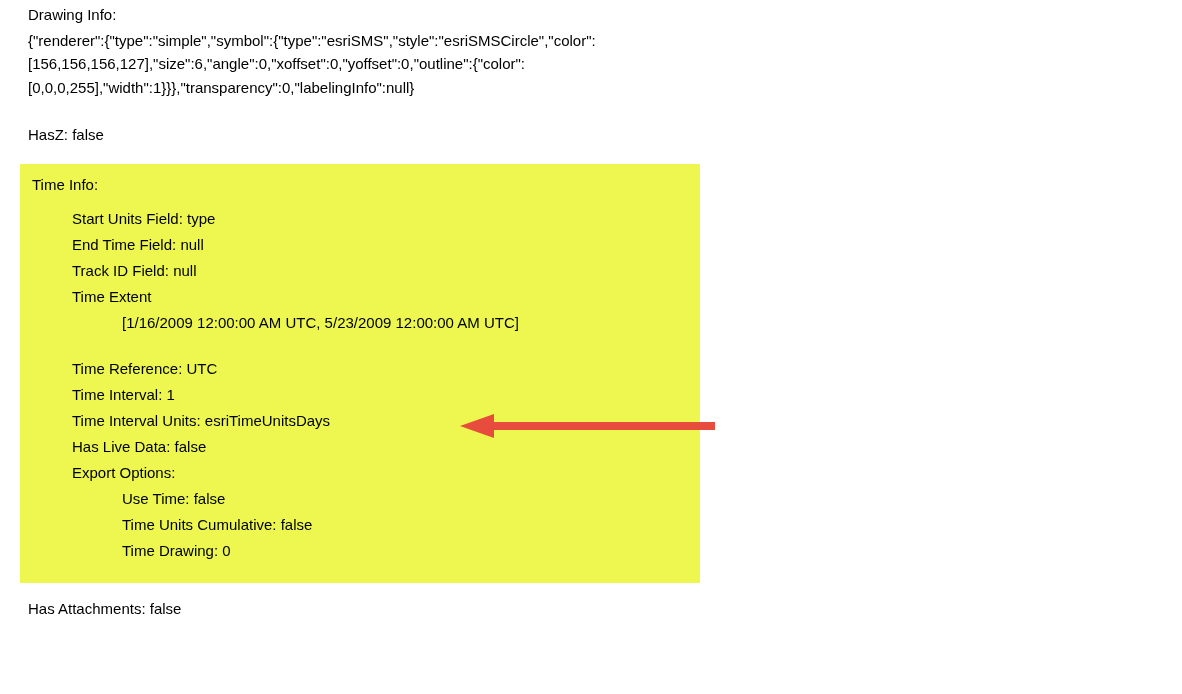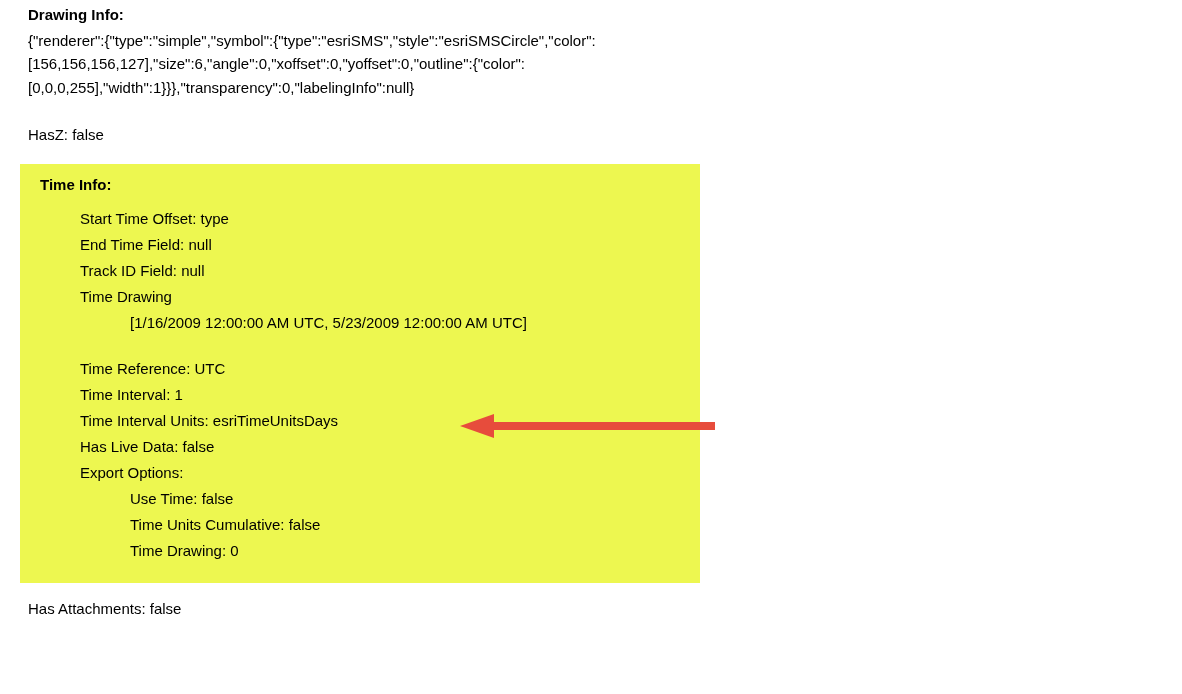--- a/index.html
+++ b/index.html
@@ -22,41 +22,41 @@
     width: 100%;
     height: 100%;
     overflow-y: scroll;
     box-sizing: border-box;
   }
   .content {
     padding: 0 20px 20px 28px;
     box-sizing: border-box;
   }
   .section-head {
-    font-weight: bold;
+    font-weight: normal;
     margin-top: 6px;
     margin-bottom: 6px;
   }
   .indent1 {
     margin-left: 40px;
   }
   .para {
     line-height: 1.55;
     margin: 4px 0;
   }
   .kv {
     margin: 4px 0;
     line-height: 1.55;
   }
   .kv .k {
     font-weight: normal;
   }
   .hlbox {
     background: #edf750;
-    padding: 12px 12px 18px 20px;
+    padding: 12px 12px 18px 12px;
     margin-left: -8px;
     margin-top: 18px;
     margin-bottom: 14px;
     width: 680px;
     box-sizing: border-box;
     position: relative;
   }
   .hlbox .section-head {
     margin-top: 0;
   }
@@ -102,32 +102,32 @@
         <span class="k">HasZ:</span>
         <span>false</span>
       </div>
 
 
       <div class="hlbox">
         <div class="section-head">Time Info:</div>
 
         <div class="indent1" style="margin-top:14px;">
           <div class="line">
-            <span>Start Time Offset:</span>
+            <span>Start Units Field:</span>
             <span>type</span>
           </div>
           <div class="line">
             <span>End Time Field:</span>
             <span>null</span>
           </div>
           <div class="line">
             <span>Track ID Field:</span>
             <span>null</span>
           </div>
-          <div class="line">Time Drawing</div>
+          <div class="line">Time Extent</div>
           <div class="line indent1" style="margin-left:50px;">[1/16/2009 12:00:00 AM UTC, 5/23/2009 12:00:00 AM UTC]</div>
 
           <div class="line" style="margin-top:22px;">
             <span>Time Reference:</span>
             <span>UTC</span>
           </div>
           <div class="line">
             <span>Time Interval:</span>
             <span>1</span>
           </div>

